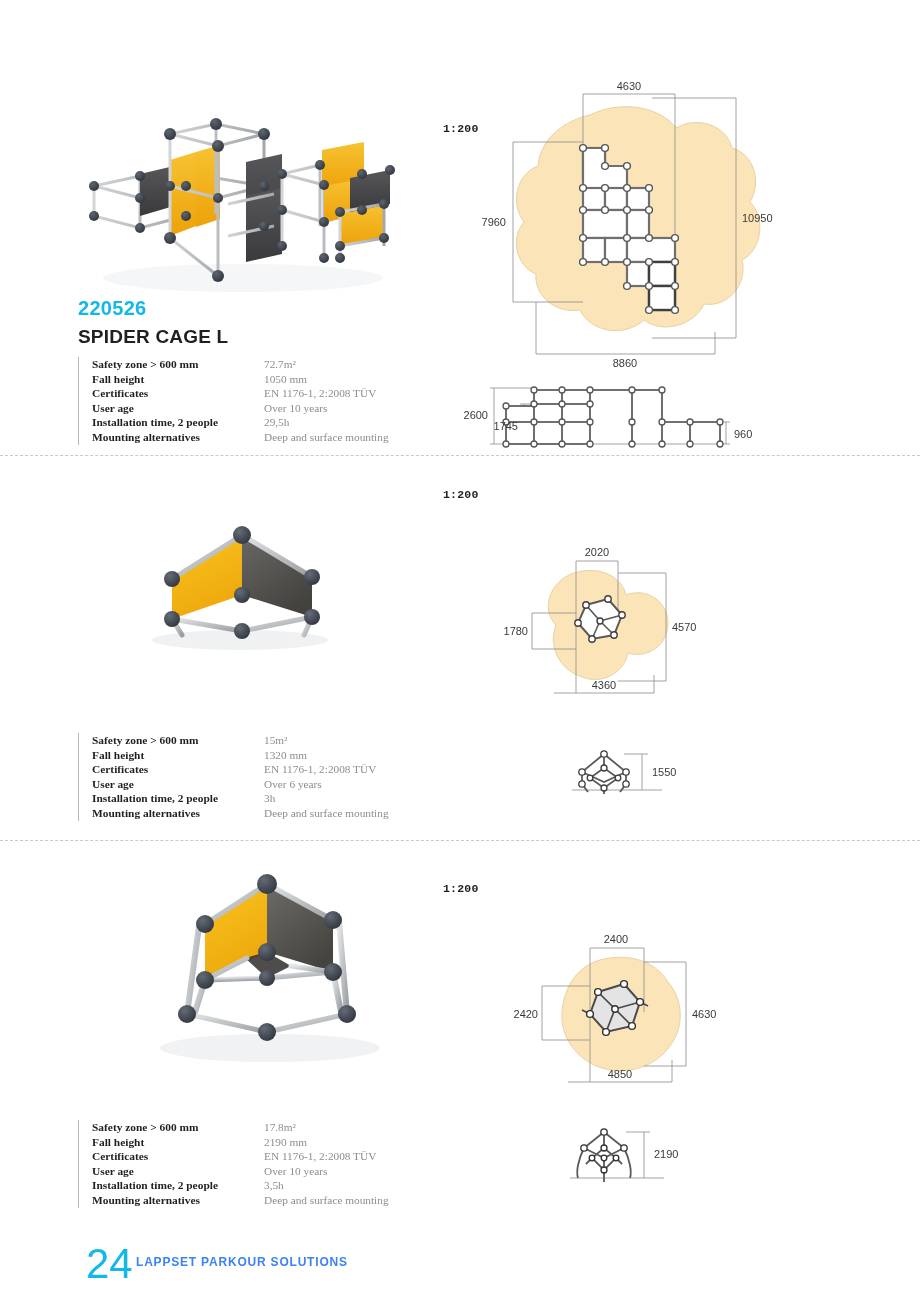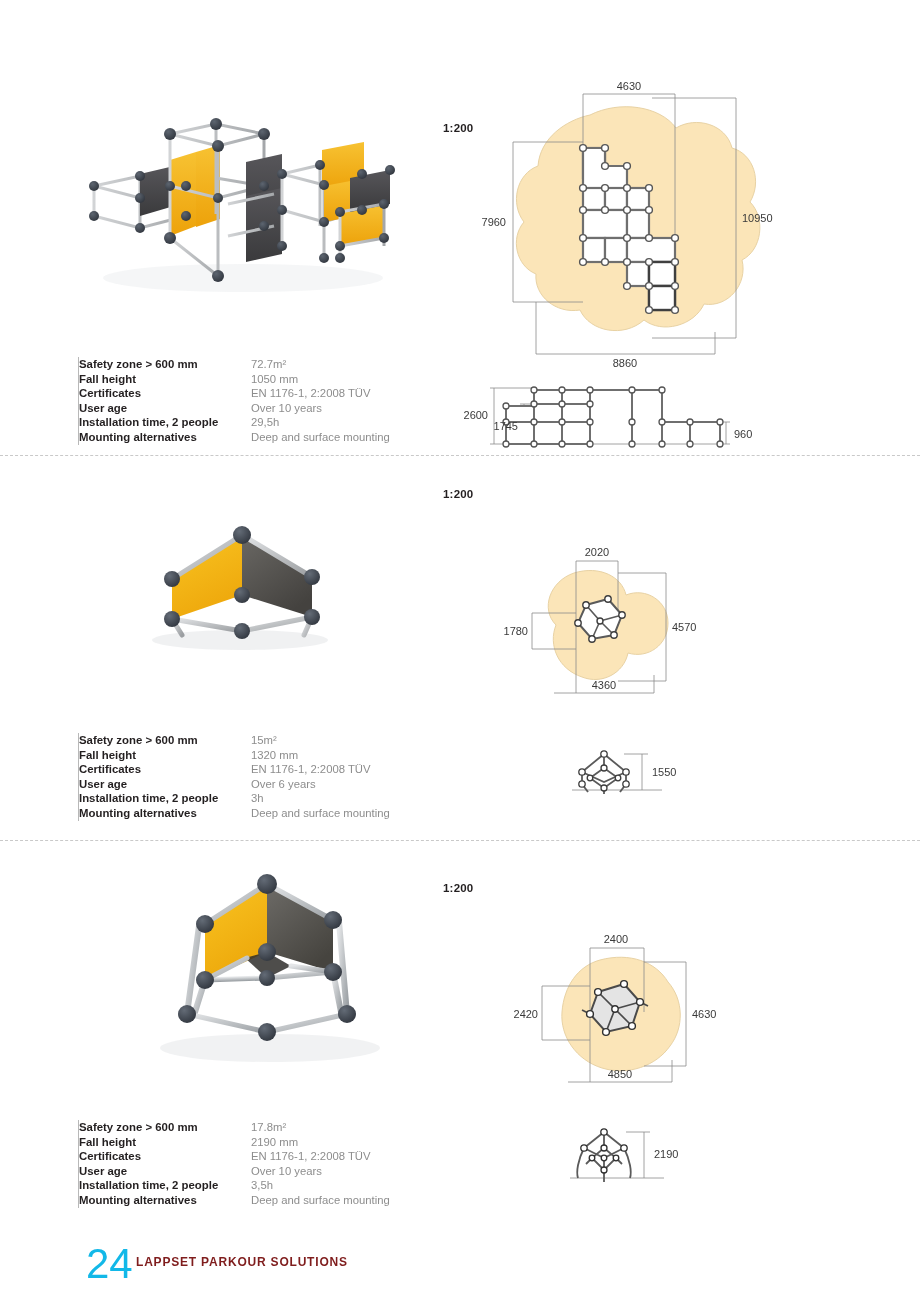--- a/index.html
+++ b/index.html
@@ -28,48 +28,49 @@
   .code{
     font-size:20px;font-weight:bold;color:#12b8e8;
     letter-spacing:.3px;line-height:1;
   }
   .name{
     font-size:19px;font-weight:bold;color:#231f20;
     letter-spacing:.2px;line-height:1;margin-top:9px;
   }
 
   
-  .specs{position:absolute;border-left:1px solid #b8b8b8;}
+  .specs{position:absolute;border-left:1px solid #b8b8b8;padding-left:13px;font-family:Liberation Serif, serif;}
   .spec-row{display:flex;line-height:14.6px;height:14.6px;}
   .spec-label{
     width:172px;flex:0 0 172px;
     font-size:11.4px;font-weight:bold;color:#231f20;
     white-space:nowrap;
   }
   .spec-value{
     font-size:11.3px;color:#8d8d8d;white-space:nowrap;
   }
 
   
   .scale-label{
     position:absolute;font-size:11.5px;font-weight:bold;color:#231f20;
     letter-spacing:.2px;
+    font-family:Liberation Mono, monospace;
   }
   .drawing{position:absolute;}
   .drawing svg{display:block;overflow:visible;}
 
   .dimtext{font-family:"Liberation Sans",sans-serif;font-size:11px;fill:#3a3a3a;}
   .pageno{
     position:absolute;left:86px;top:1243px;
     font-size:42px;color:#12b8e8;font-weight:300;line-height:1;
     font-family:"Liberation Sans",sans-serif;
   }
   .footer-title{
     position:absolute;left:136px;top:1255px;
-    font-size:12px;font-weight:bold;color:#7f1d1d;letter-spacing:.8px;
+    font-size:12px;font-weight:bold;color:#3b82f6;letter-spacing:.8px;
   }
 </style>
 </head>
 <body>
 
 <div class="page">
 
   <div class="product" style="top:0;height:455px;">
 
     <div class="photo" style="left:78px;top:86px;width:330px;height:222px;">
@@ -163,20 +164,24 @@
               <circle cx="306" cy="118" r="5"></circle>
             <circle cx="262" cy="160" r="5"></circle>
               <circle cx="306" cy="152" r="5"></circle>
             <circle cx="262" cy="172" r="5"></circle>
               <circle cx="312" cy="84" r="5"></circle>
           </g>
         </g>
       </svg>
     </div>
 
+    <div style="position:absolute;left:78px;top:298px;">
+      <div class="code">220526</div>
+      <div class="name">SPIDER CAGE L</div>
+    </div>
 
     <div class="specs" style="left:78px;top:357px;">
       <div class="spec-row">
         <div class="spec-label">Safety zone &gt; 600 mm</div>
         <div class="spec-value">72.7m²</div>
       </div>
       <div class="spec-row">
         <div class="spec-label">Fall height</div>
         <div class="spec-value">1050 mm</div>
       </div>

